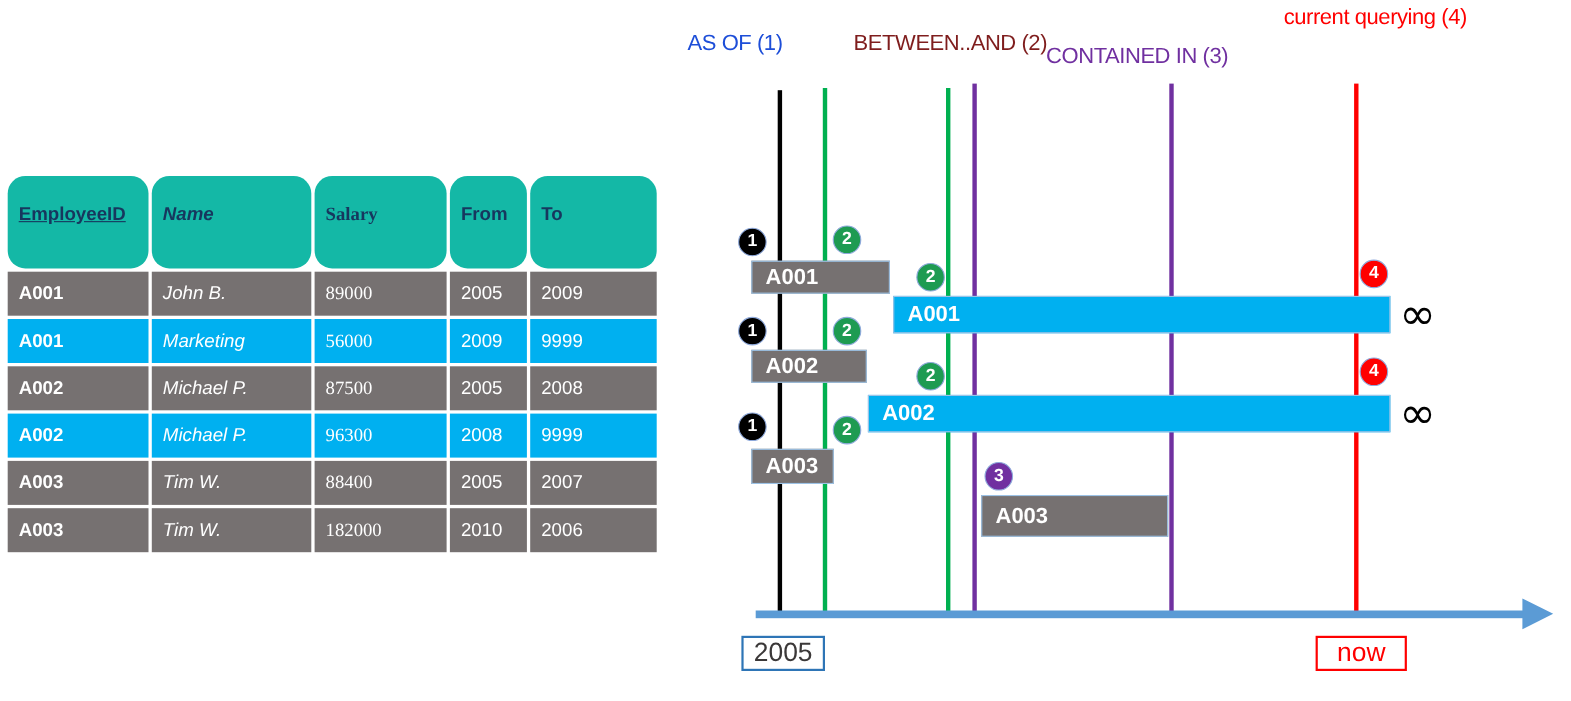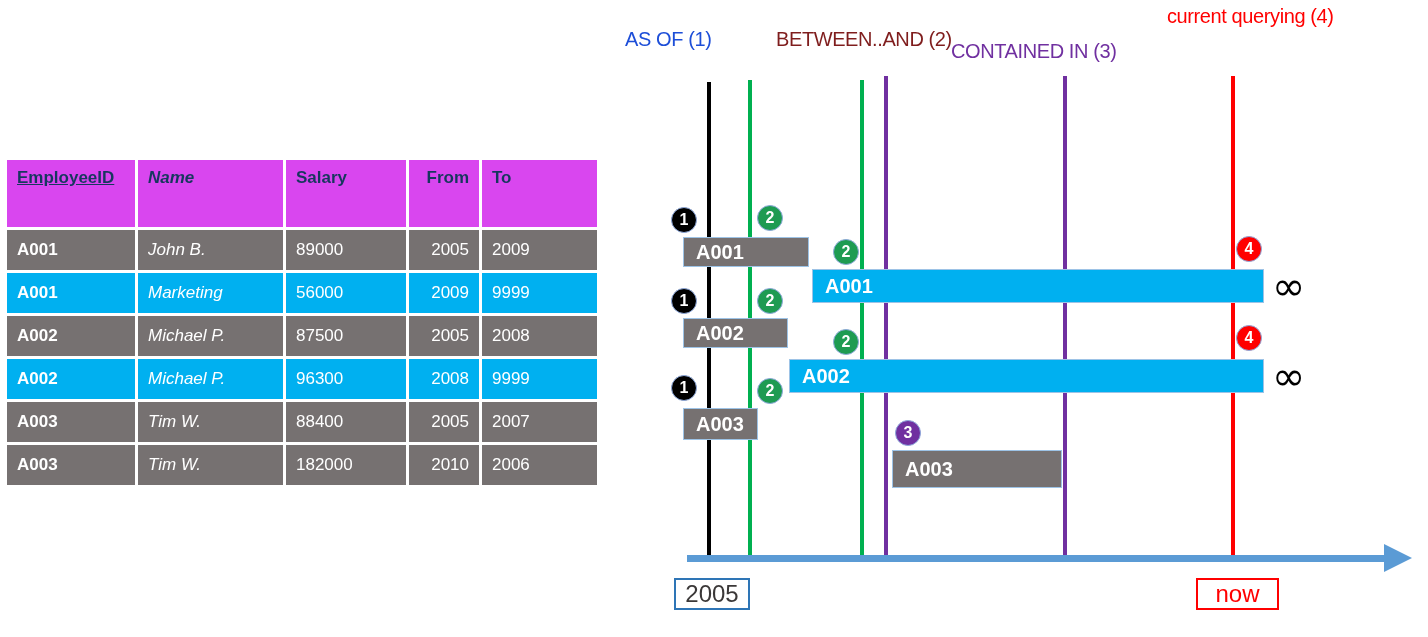--- a/index.html
+++ b/index.html
@@ -15,34 +15,35 @@
   
   .tbl{position:absolute;left:4px;top:157px;border-collapse:separate;border-spacing:3px;}
   .tbl td{
     font-size:17px;
     padding:6px 10px;
     vertical-align:middle;
     white-space:nowrap;
     line-height:1.1;
   }
   .tbl .hdr td{
-    background:#d946ef;
+    background:#14b8a6;
     color:#17375E;
     font-weight:bold;
     height:52px;
     vertical-align:top;
-    padding-top:9px;
+    padding-top:26px;
+    border-radius:16px;
   }
   .tbl .hdr td.pk span{text-decoration:underline;}
   .tbl .rgray td{background:#767171;color:#ffffff;height:28px;}
   .tbl .rcyan td{background:#00B0F0;color:#ffffff;height:28px;}
   .tbl td.c-id{width:108px;font-weight:bold;}
   .tbl td.c-name{width:125px;font-style:italic;}
-  .tbl td.c-sal{width:100px;}
-  .tbl td.c-from{width:50px;text-align:right;}
+  .tbl td.c-sal{width:100px;font-family:Liberation Serif, serif;}
+  .tbl td.c-from{width:50px;}
   .tbl td.c-to{width:95px;}
 
   
   .diag{position:absolute;left:0;top:0;width:1428px;height:637px;}
 
   .toplabel{position:absolute;font-size:20px;white-space:nowrap;letter-spacing:-0.4px;}
   #lbl-asof{left:625px;top:28px;color:#1d4ed8;}
   #lbl-between{left:776px;top:28px;color:#7f1d1d;}
   #lbl-contained{left:951px;top:28px;color:#7030A0;margin-top:12px;}
   #lbl-current{left:1167px;top:5px;color:#FF0000;line-height:1.15;}

